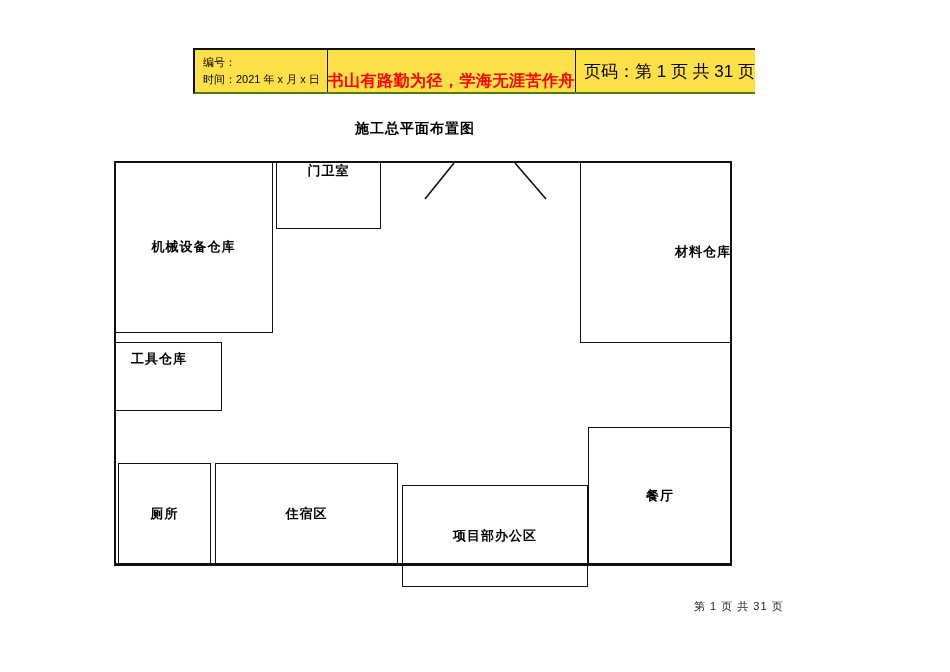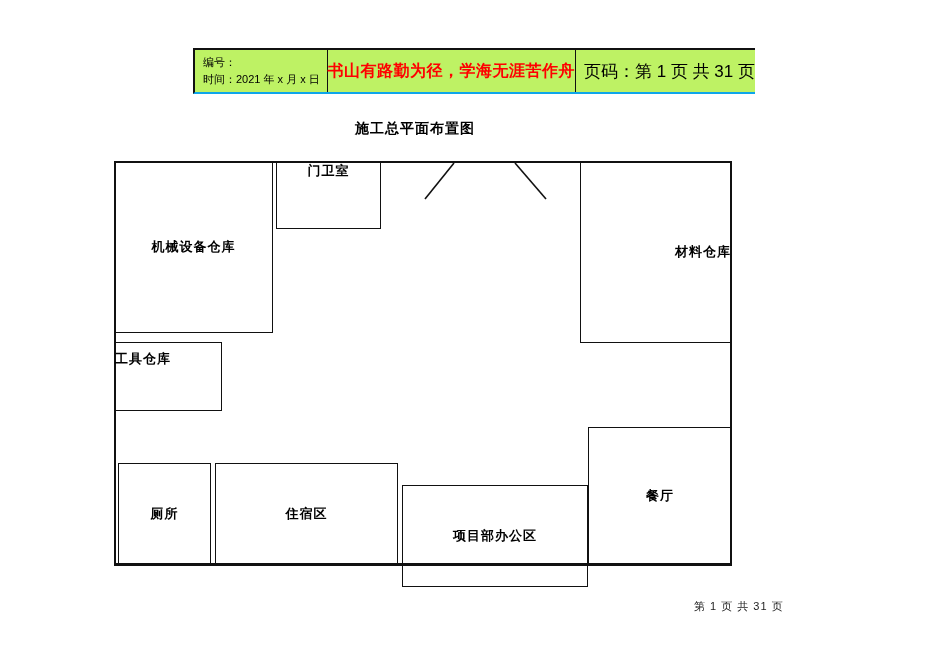--- a/index.html
+++ b/index.html
@@ -6,31 +6,31 @@
   body{
     width:950px;height:672px;position:relative;background:#ffffff;
     font-family:"Liberation Sans","DejaVu Sans",sans-serif;color:#000;
     overflow:hidden;
   }
   .abs{position:absolute;box-sizing:border-box;}
 
   
   .header-table{
     left:193px;top:48px;width:562px;height:46px;
-    border-top:2px solid #111;border-bottom:2px solid #0ea5e9;border-left:2px solid #111;
-    display:flex;align-items:stretch;background:#bef264;
+    border-top:2px solid #111;border-bottom:2px solid #4d7c0f;border-left:2px solid #111;
+    display:flex;align-items:stretch;background:#fde047;
   }
   .hcell{box-sizing:border-box;}
   .hcell-meta{
     width:145px;border-right:1px solid #111;
     padding:4px 0 0 8px;font-size:11px;line-height:1.5;
   }
   .hcell-motto{
     width:261px;border-right:1px solid #111;
-    display:flex;align-items:center;justify-content:center;
+    display:flex;align-items:flex-end;justify-content:center;
     font-size:16px;font-weight:bold;letter-spacing:0.5px;white-space:nowrap;
   }
   .hcell-page{
     flex:1;display:flex;align-items:center;
     padding-left:8px;font-size:17px;white-space:nowrap;
   }
 
   
   .doc-title{
     left:355px;top:120px;font-size:14px;font-weight:bold;letter-spacing:1px;
@@ -43,21 +43,21 @@
     border:2px solid #111;border-bottom-width:3px;background:transparent;
   }
   .room{
     border:1px solid #111;background:#fff0;
     display:flex;align-items:center;justify-content:center;
     font-size:13px;font-weight:bold;letter-spacing:1px;white-space:nowrap;
   }
   .room-machinery{left:114px;top:161px;width:159px;height:172px;}
   .room-guard{left:276px;top:161px;width:105px;height:68px;align-items:flex-start;}
   .room-material{left:580px;top:161px;width:152px;height:182px;justify-content:flex-end;}
-  .room-tool{left:114px;top:342px;width:108px;height:69px;align-items:flex-start;justify-content:flex-start;padding:7px 0 0 0;}
+  .room-tool{left:114px;top:342px;width:108px;height:69px;align-items:flex-start;justify-content:flex-start;padding:7px 0 0 16px;}
   .room-toilet{left:118px;top:463px;width:93px;height:101px;}
   .room-dorm{left:215px;top:463px;width:183px;height:101px;}
   .room-office{left:402px;top:485px;width:186px;height:102px;}
   .room-dining{left:588px;top:427px;width:144px;height:138px;}
 
   .gate-svg{left:0;top:0;width:950px;height:672px;pointer-events:none;}
 
   
   .footer-page{
     left:694px;top:599px;font-size:11px;letter-spacing:1px;white-space:nowrap;color:#222;

